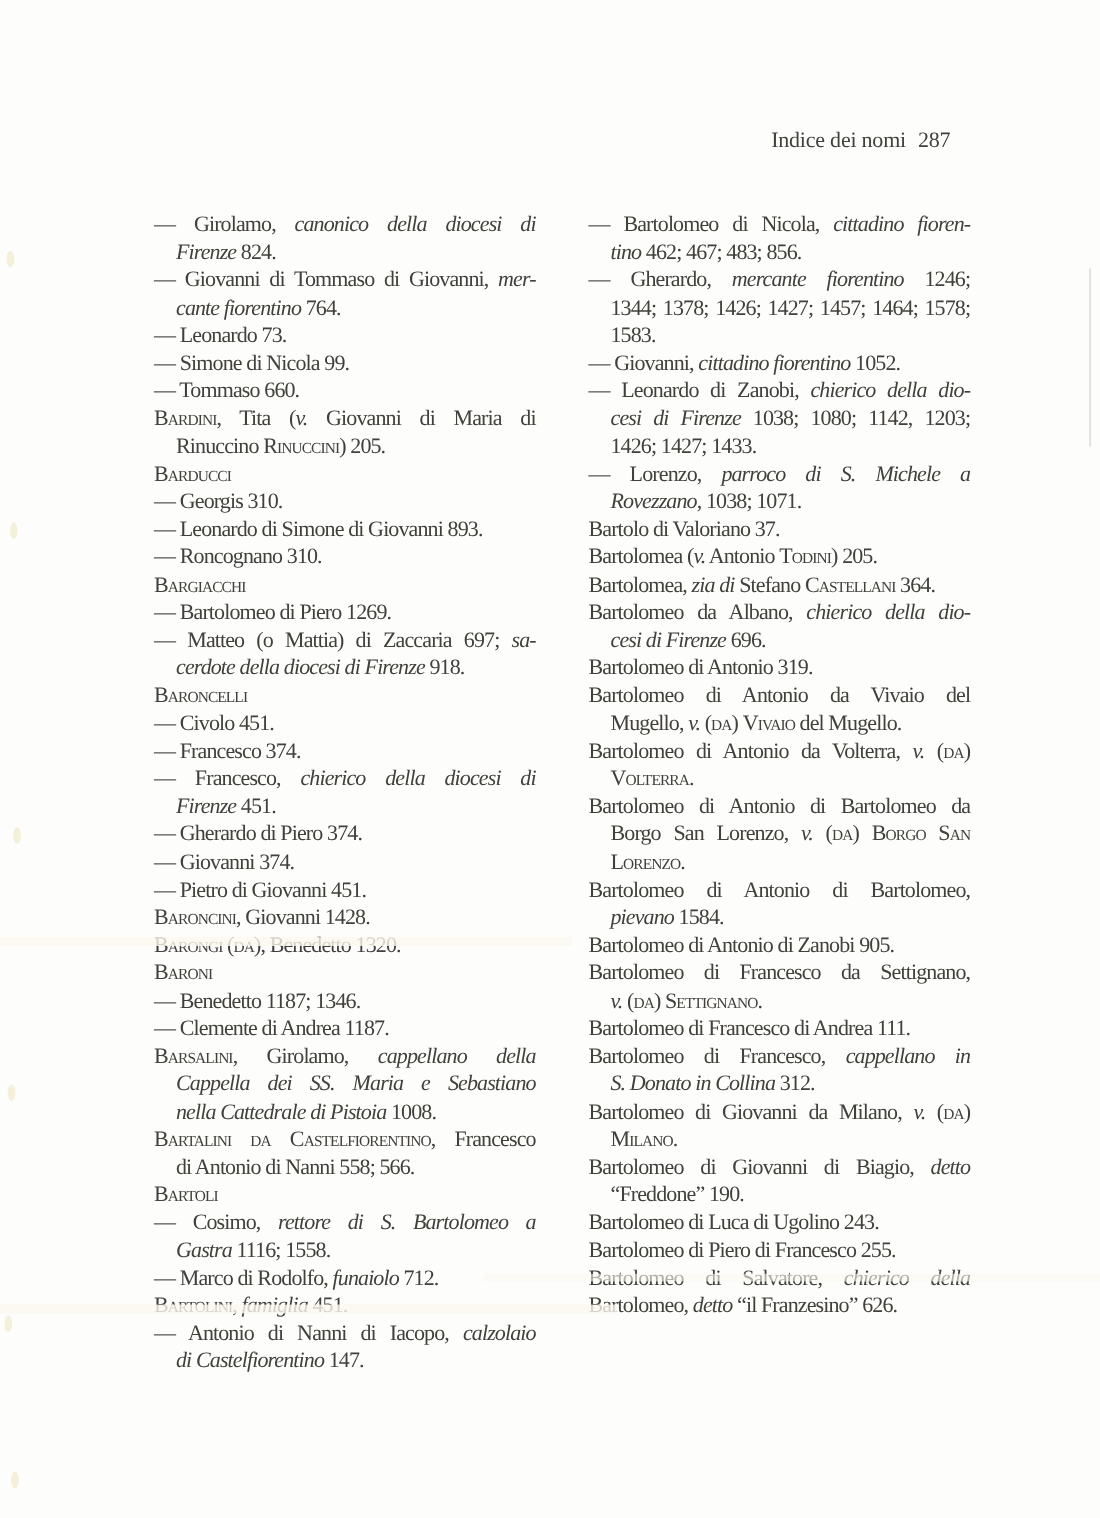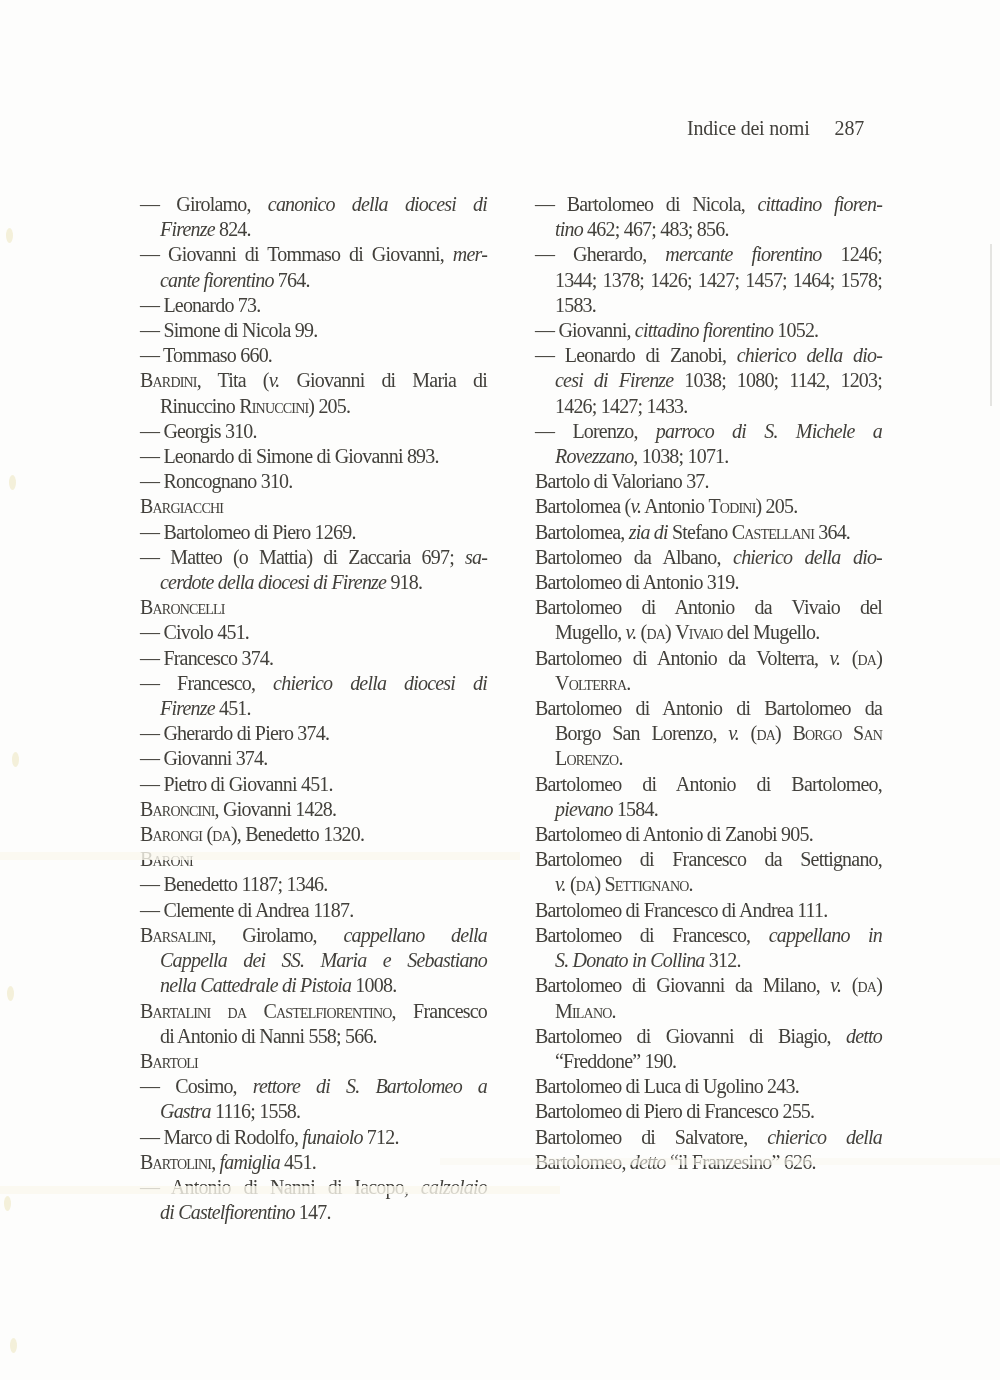--- a/index.html
+++ b/index.html
@@ -11,21 +11,21 @@
     font-family:"Liberation Serif","DejaVu Serif",serif;
     color:#42403b;
   }
   .running-head{
     position:absolute;
     top:117px;right:136px;
     font-size:20px;
     letter-spacing:-0.01em;
     white-space:nowrap;
   }
-  .running-head .pgnum{margin-left:25px;}
+  .running-head .pgnum{margin-left:11px;}
   .textblock{
     position:absolute;
     left:140px;top:192px;
     width:724px;
     display:flex;
     gap:48px;
     font-size:20px;
     line-height:25.2px;
     letter-spacing:-0.04em;
   }
@@ -77,20 +77,23 @@
           <div class="line"><span>— Simone di Nicola 99.</span></div>
         </div>
         <div class="entry">
           <div class="line"><span>— Tommaso 660.</span></div>
         </div>
         <div class="entry">
           <div class="line j"><span class="sc">Bardini</span><span>, Tita (</span><span class="it">v.</span><span> Giovanni di Maria di</span></div>
           <div class="line cont"><span>Rinuccino </span><span class="sc">Rinuccini</span><span>) 205.</span></div>
         </div>
         <div class="entry">
+          <div class="line"><span class="sc">Barducci</span></div>
+        </div>
+        <div class="entry">
           <div class="line"><span>— Georgis 310.</span></div>
         </div>
         <div class="entry">
           <div class="line"><span>— Leonardo di Simone di Giovanni 893.</span></div>
         </div>
         <div class="entry">
           <div class="line"><span>— Roncognano 310.</span></div>
         </div>
         <div class="entry">
           <div class="line"><span class="sc">Bargiacchi</span></div>
@@ -192,20 +195,21 @@
           <div class="line"><span>Bartolo di Valoriano 37.</span></div>
         </div>
         <div class="entry">
           <div class="line"><span>Bartolomea (</span><span class="it">v.</span><span> Antonio </span><span class="sc">Todini</span><span>) 205.</span></div>
         </div>
         <div class="entry">
           <div class="line"><span>Bartolomea, </span><span class="it">zia di</span><span> Stefano </span><span class="sc">Castellani</span><span> 364.</span></div>
         </div>
         <div class="entry">
           <div class="line j"><span>Bartolomeo da Albano, </span><span class="it">chierico della dio-</span></div>
+          <div class="line cont"><span class="it">cesi di Firenze</span><span> 696.</span></div>
         </div>
         <div class="entry">
           <div class="line"><span>Bartolomeo di Antonio 319.</span></div>
         </div>
         <div class="entry">
           <div class="line j"><span>Bartolomeo di Antonio da Vivaio del</span></div>
           <div class="line cont"><span>Mugello, </span><span class="it">v.</span><span> (</span><span class="sc">da</span><span>) </span><span class="sc">Vivaio</span><span> del Mugello.</span></div>
         </div>
         <div class="entry">
           <div class="line j"><span>Bartolomeo di Antonio da Volterra, </span><span class="it">v.</span><span> (</span><span class="sc">da</span><span>)</span></div>

